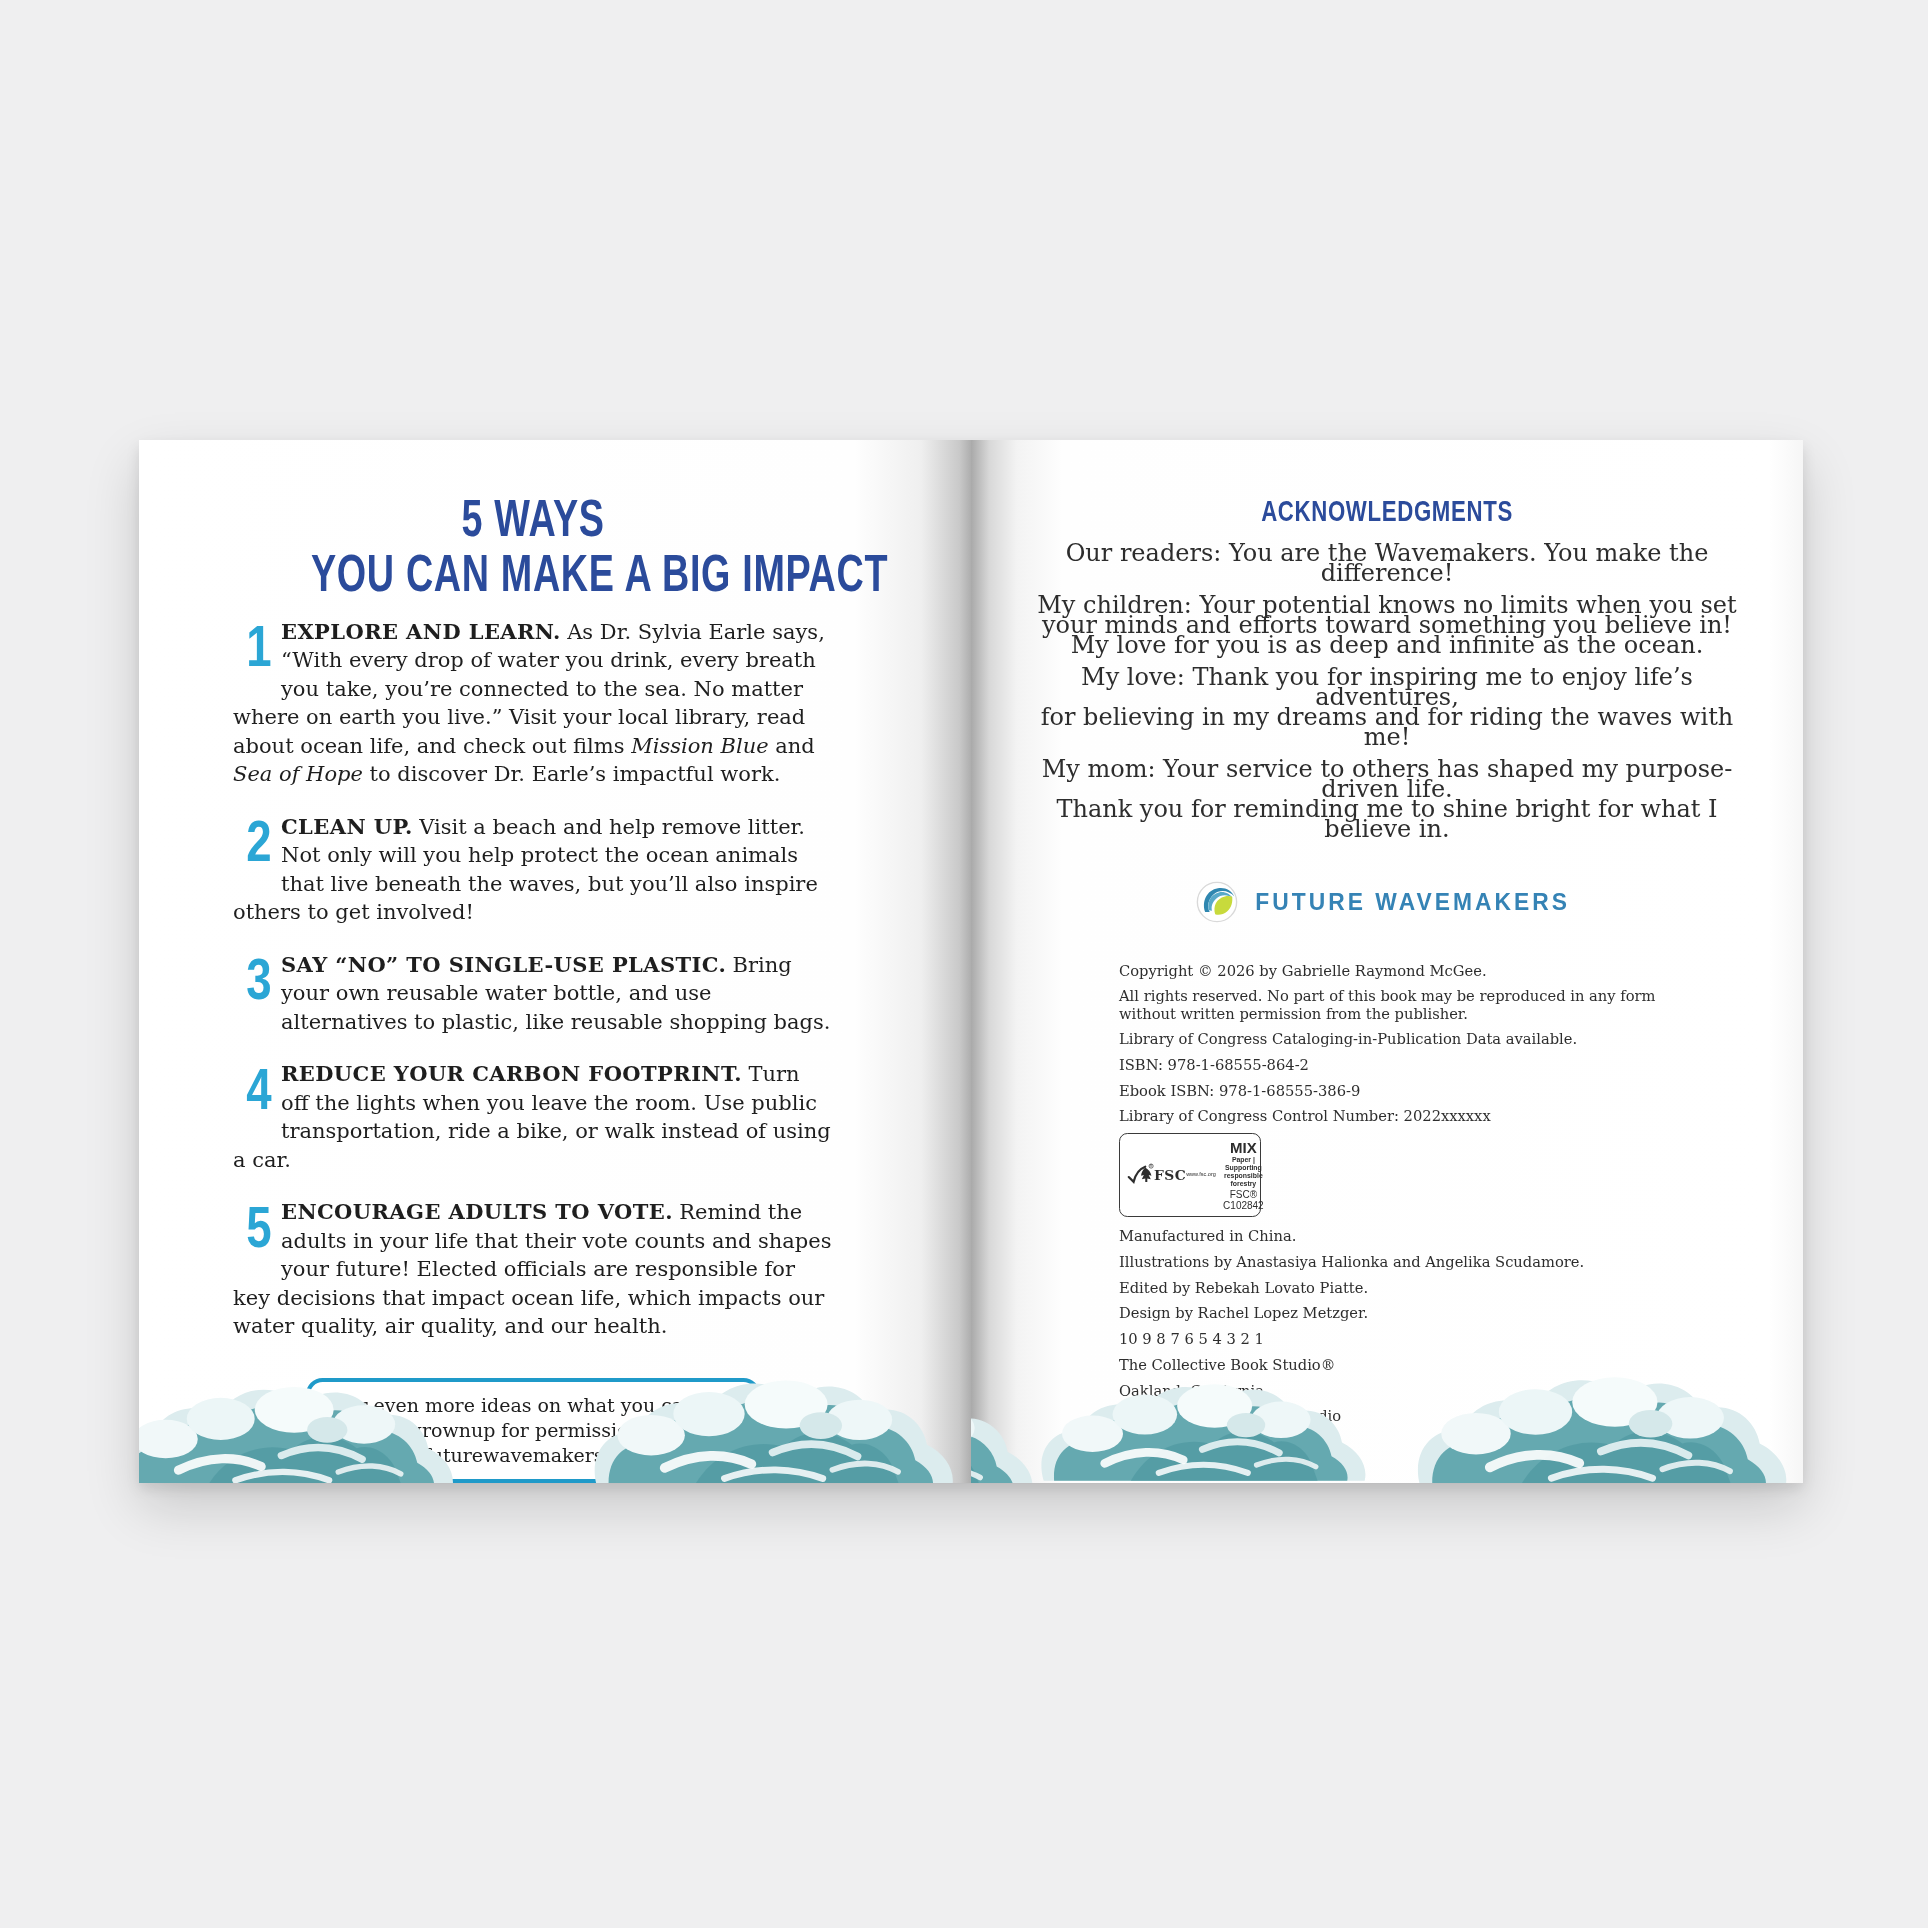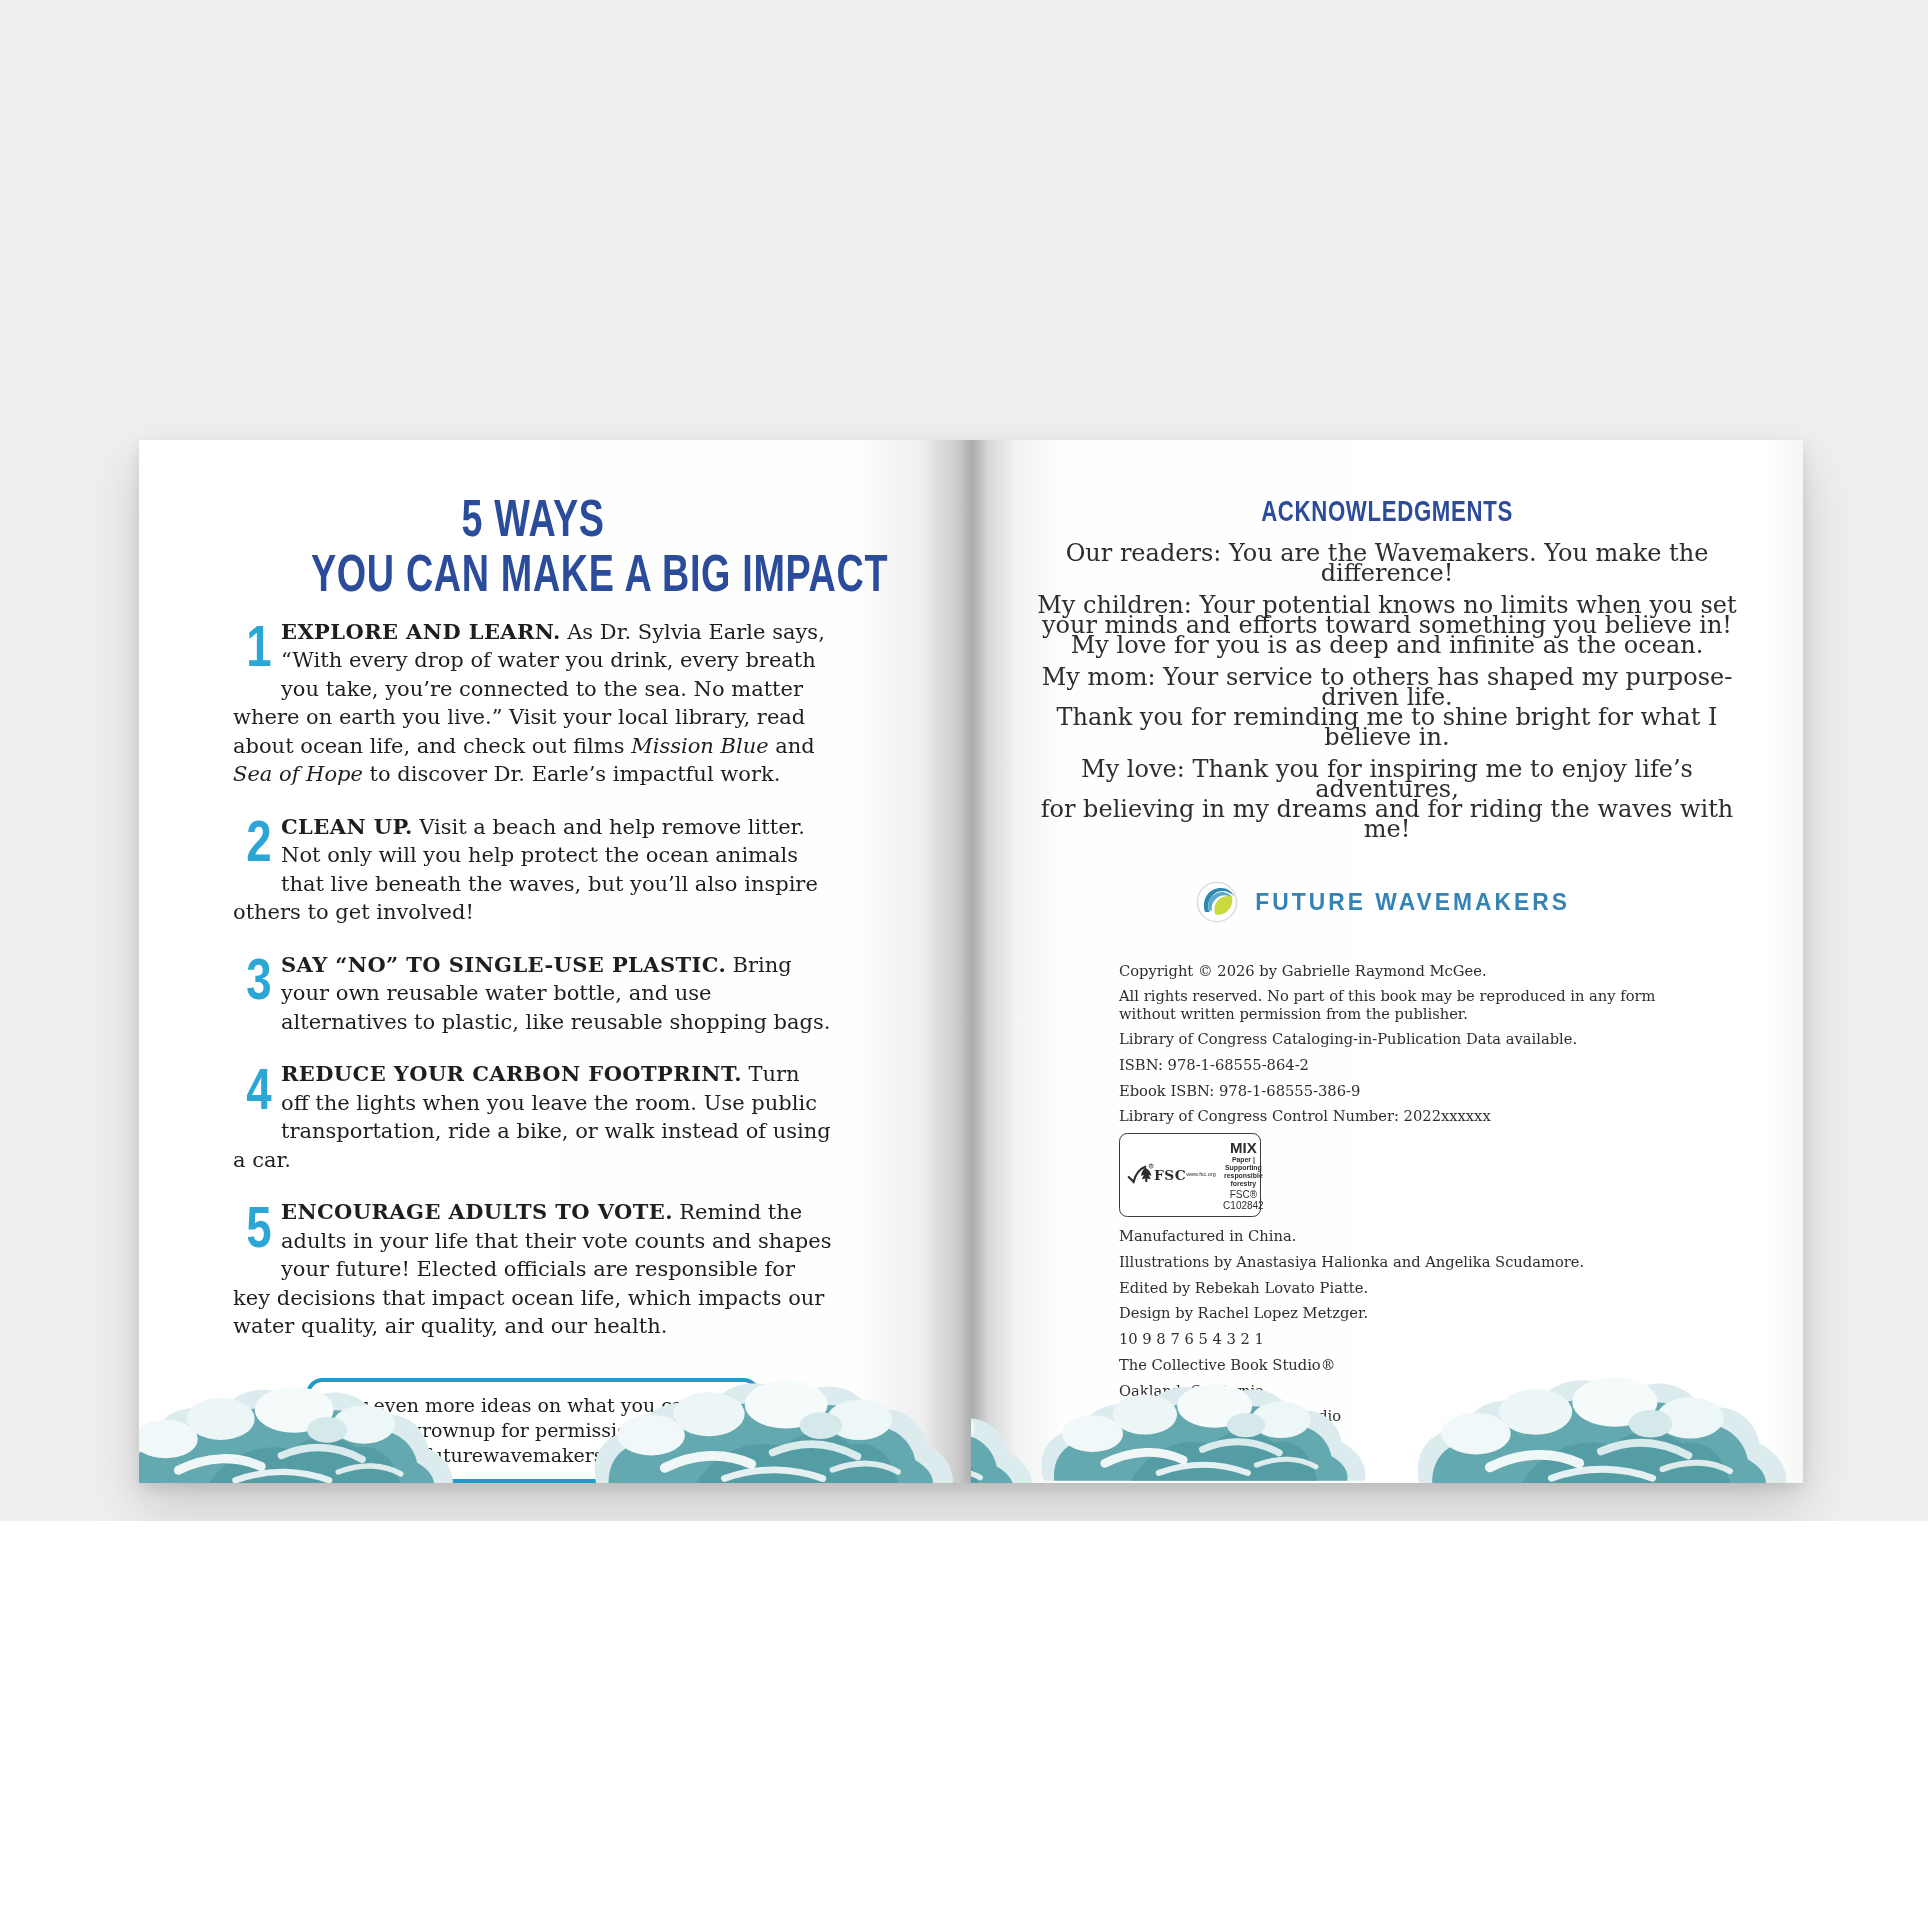--- a/index.html
+++ b/index.html
@@ -1,16 +1,16 @@
 <!DOCTYPE html>
 <html style="font-size:14.7px"><head>
 <meta charset="utf-8">
 <style>
   html,body{margin:0;padding:0;}
-  .stage{position:relative;width:1928px;height:1521px;background:#efeff0;overflow:hidden;
+  .stage{position:relative;width:1928px;height:1928px;background:#efeff0;overflow:hidden;
          font-family:"DejaVu Serif",serif;}
   .book{position:absolute;left:139px;top:440px;width:1664px;height:1043px;display:flex;
         box-shadow:0 24px 51px rgba(0,0,0,.16),0 5.5px 13px rgba(0,0,0,.10);}
   .page{position:relative;width:832px;height:100%;overflow:hidden;}
   .page-left{background:linear-gradient(to right,#ffffff 0%,#fefefe 86%,#efefef 94%,#c9c9c9 98.6%,#aeaeae 100%);}
   .page-right{background:linear-gradient(to right,#a9a9a9 0%,#d8d8d8 2.2%,#f3f3f3 5.5%,#fefefe 11%,#ffffff 96%,#f6f6f6 100%);}
 
   
   .lp-content{padding:51px 138px 0 94px;color:#1e1e1e;}
   .big-title{text-align:center;color:#2b4b9b;font-family:"Liberation Sans",sans-serif;
@@ -121,24 +121,24 @@
     </div>
 
     <div class="page page-right">
       <div class="rp-content">
         <h2 class="ack-heading">ACKNOWLEDGMENTS</h2>
 
         <p class="ack">Our readers: You are the Wavemakers. You make the difference!</p>
         <p class="ack">My children: Your potential knows no limits when you set
 your minds and efforts toward something you believe in!
 My love for you is as deep and infinite as the ocean.</p>
+        <p class="ack">My love: Thank you for inspiring me to enjoy life’s adventures,
+for believing in my dreams and for riding the waves with me!</p>
         <p class="ack">My mom: Your service to others has shaped my purpose-driven life.
 Thank you for reminding me to shine bright for what I believe in.</p>
-        <p class="ack">My love: Thank you for inspiring me to enjoy life’s adventures,
-for believing in my dreams and for riding the waves with me!</p>
 
         <div class="logo-row">
           <svg width="42" height="42" viewBox="0 0 46 46">
             <circle cx="23" cy="23" r="21.5" fill="#ffffff" stroke="#d9d9d9" stroke-width="1.5"></circle>
             <path d="M10,34 C6,22 12,10 24,8 C32,6.6 39,10.5 42,17 C36,10 26,9 19.5,14.5 C13,20 12,28 15,34 Z" fill="#2f87b0"></path>
             <path d="M14,32 C12,23 16,14.5 25,12.5 C31,11.2 37,13.8 40,18.5 C34.5,14.5 27,14.7 22,19.5 C17.5,23.8 16.5,28.5 17.5,32.5 Z" fill="#58a9c9"></path>
             <path d="M21,36.5 C18.5,28 22,19.5 31.5,17 C34.5,16.2 37.5,16.4 39.5,17.2 C40.5,22.5 39,29 34,33.5 C30,37 24.5,37.8 21,36.5 Z" fill="#c8da3c"></path>
           </svg>
           <span class="logo-text">FUTURE WAVEMAKERS</span>
         </div>

